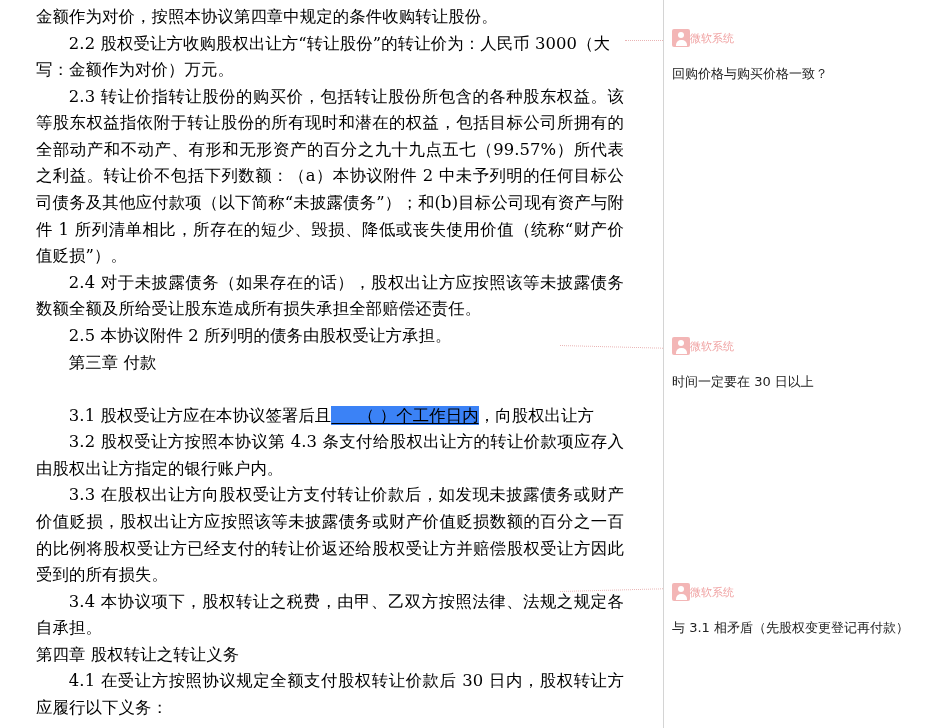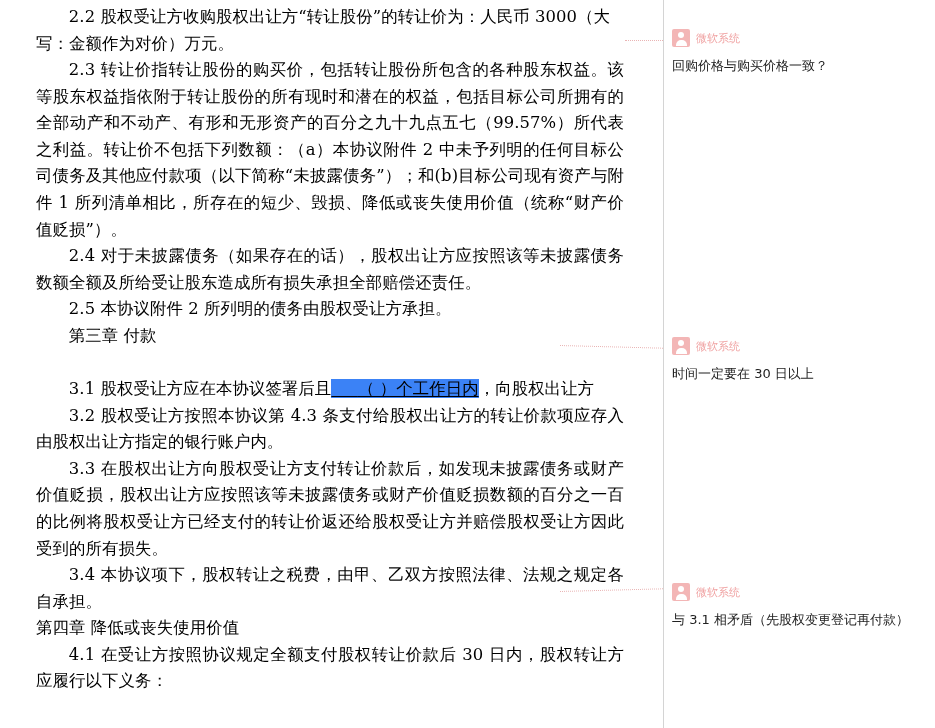--- a/index.html
+++ b/index.html
@@ -82,21 +82,20 @@
   }
   .comment {
     position: absolute;
     left: 8px;
     width: 255px;
     font-family: "DejaVu Sans", "Liberation Sans", sans-serif;
   }
   .comment-head {
     display: flex;
     align-items: center;
-    gap: 6px;
     height: 20px;
   }
   .avatar {
     width: 18px; height: 18px;
     background: #f3b6b6;
     border-radius: 2px;
     position: relative;
     flex: 0 0 auto;
   }
   .avatar::before {
@@ -114,41 +113,42 @@
     width: 11px; height: 6px;
     border-radius: 5px 5px 0 0;
     background: #ffffff;
   }
   .comment-author {
     font-size: 11px;
     color: #f0a3a3;
     white-space: nowrap;
   }
   .comment-text {
-    margin-top: 8px;
+    margin-top: 16px;
     font-size: 13px;
     color: #222222;
     line-height: 1.5;
     font-family: "DejaVu Sans", "Liberation Sans", sans-serif;
   }
   
   .leader {
     position: absolute;
     height: 0;
     border-top: 1px dotted #e9b4b4;
   }
 </style>
 </head>
 <body>
 
 <div class="page">
 
   <div class="doc-col">
     <div class="doc-body">
 
+      <p class="p indent0">金额作为对价，按照本协议第四章中规定的条件收购转让股份。</p>
 
       <p class="p indent2"><span>2.2 股权受让方收购股权出让方“转让股份”的转让价为：人民币 3000（大</span></p>
       <p class="p indent0"><span>写：金额作为对价）万元。</span></p>
 
       <p class="p indent2">2.3 转让价指转让股份的购买价，包括转让股份所包含的各种股东权益。该等股东权益指依附于转让股份的所有现时和潜在的权益，包括目标公司所拥有的全部动产和不动产、有形和无形资产的百分之九十九点五七（99.57%）所代表之利益。转让价不包括下列数额：（a）本协议附件 2 中未予列明的任何目标公司债务及其他应付款项（以下简称“未披露债务”）；和(b)目标公司现有资产与附件 1 所列清单相比，所存在的短少、毁损、降低或丧失使用价值（统称“财产价值贬损”）。</p>
 
       <p class="p indent2">2.4 对于未披露债务（如果存在的话），股权出让方应按照该等未披露债务数额全额及所给受让股东造成所有损失承担全部赔偿还责任。</p>
 
       <p class="p indent2">2.5 本协议附件 2 所列明的债务由股权受让方承担。</p>
 
@@ -157,21 +157,21 @@
       <div class="blank-line"></div>
 
       <p class="p indent2"><span>3.1 股权受让方应在本协议签署后且</span><span class="hl-seg">&nbsp;&nbsp;&nbsp;&nbsp;&nbsp;</span><span class="hl-seg">（  ）个工作日内</span><span>，向股权出让方</span></p>
 
       <p class="p indent2">3.2 股权受让方按照本协议第 4.3 条支付给股权出让方的转让价款项应存入由股权出让方指定的银行账户内。</p>
 
       <p class="p indent2">3.3 在股权出让方向股权受让方支付转让价款后，如发现未披露债务或财产价值贬损，股权出让方应按照该等未披露债务或财产价值贬损数额的百分之一百的比例将股权受让方已经支付的转让价返还给股权受让方并赔偿股权受让方因此受到的所有损失。</p>
 
       <p class="p indent2">3.4 本协议项下，股权转让之税费，由甲、乙双方按照法律、法规之规定各自承担。</p>
 
-      <p class="p indent0">第四章    降低或丧失使用价值</p>
+      <p class="p indent0">第四章    股权转让之转让义务</p>
 
       <p class="p indent2">4.1 在受让方按照协议规定全额支付股权转让价款后 30 日内，股权转让方应履行以下义务：</p>
 
     </div>
   </div>
 
   <div class="page-edge"></div>
 
   <div class="leader" style="left:625px; top:40px; width:48px;"></div>
   <div class="leader" style="left:560px; top:345px; width:113px; transform:rotate(1.5deg); transform-origin:left center;"></div>

